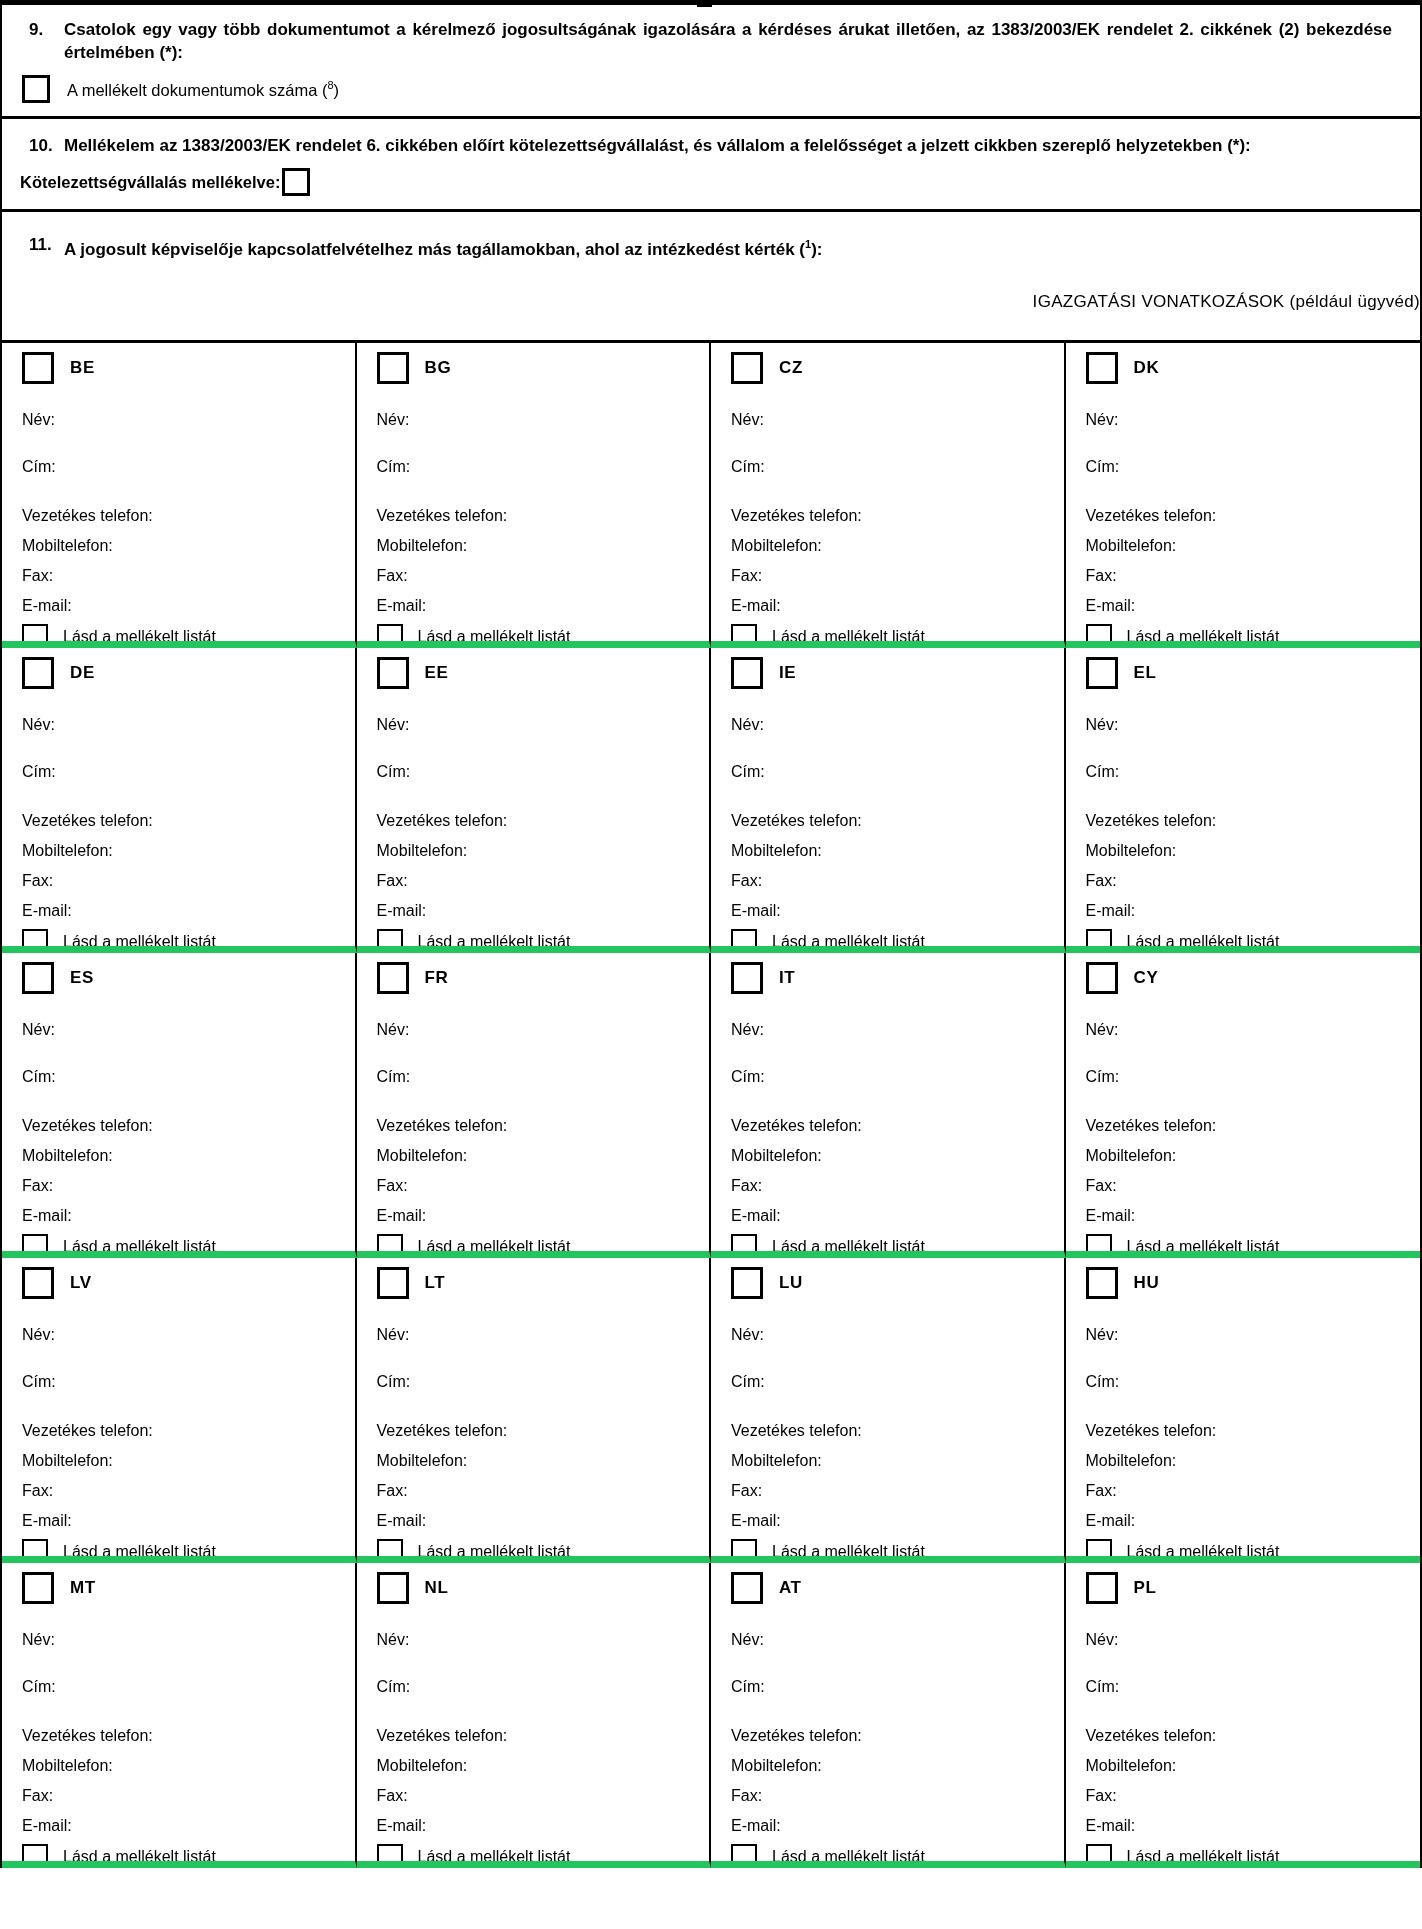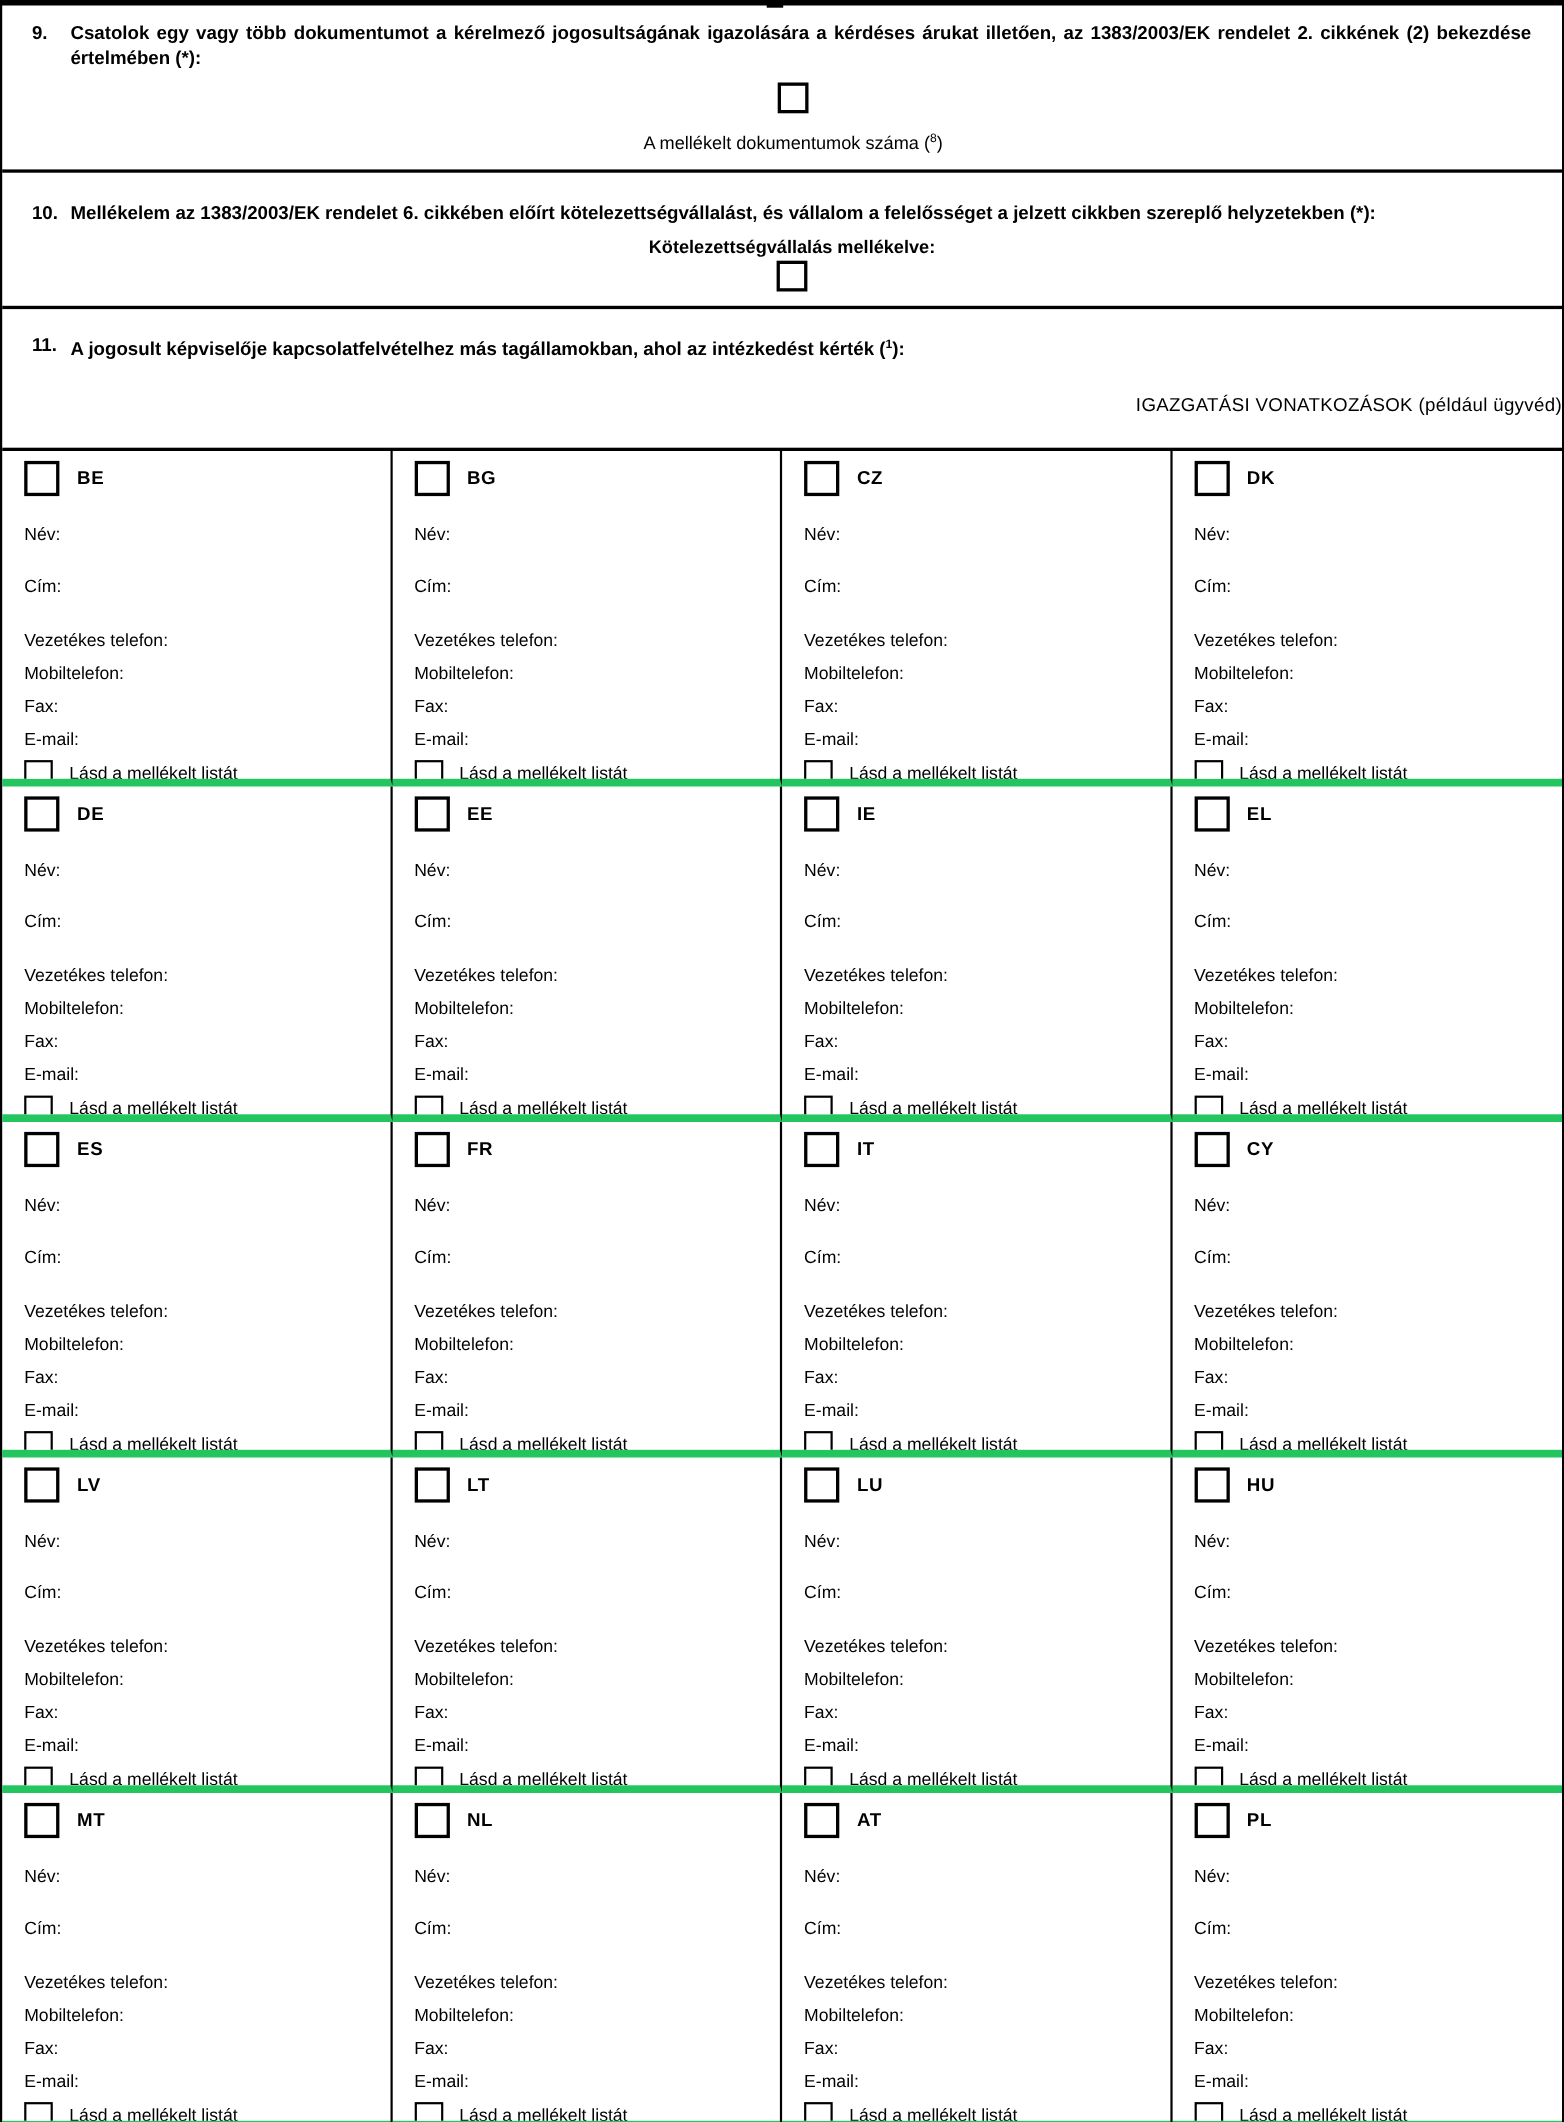--- a/index.html
+++ b/index.html
@@ -8,34 +8,34 @@
     font-family:"Liberation Sans", sans-serif; color:#000;
     margin:0 auto; overflow:hidden;
   }
   .crop-mark { position:absolute; top:0; left:697px; width:15px; height:7px; background:#000; }
   .frame {
     border-top:5px solid #000; border-left:2px solid #000; border-right:2px solid #000;
     box-sizing:border-box; width:1422px;
   }
   .section { border-bottom:3px solid #000; }
   .sec-pad9 { padding:13px 0 13px 0; }
-  .sec-pad10 { padding:25px 0 13px 0; }
+  .sec-pad10 { padding:15px 0 13px 0; }
   .sec-pad11 { padding:21px 0 28px 0; }
   .numrow { display:flex; padding-right:28px; }
   .num {
     flex:none; width:62px; box-sizing:border-box; padding-left:27px;
     font-weight:bold; font-size:17px; line-height:23px;
   }
   .stext {
     flex:1; font-weight:bold; font-size:17px; line-height:23px; text-align:justify;
   }
   sup { font-size:11px; }
   .cbrow {
     display:flex; align-items:center; gap:17px;
-    margin:11px 0 0 20px; font-size:16.5px;flex-direction:column;
+    margin:11px 0 0 20px; font-size:16.5px;
   }
   .cbrow.boldlbl { font-weight:bold; gap:2px;margin-left:18px; }
   .cb {
     width:26px; height:26px; border:3px solid #000; box-sizing:content-box;
     background:#fff; flex:none; cursor:pointer;
   }
   .cb-sec { width:22px; height:22px; }
   .subtitle { text-align:right; font-size:17px; margin-top:31px; letter-spacing:0.3px; }
 
   .grid { display:grid; grid-template-columns:1fr 1fr 1fr 1fr; }

